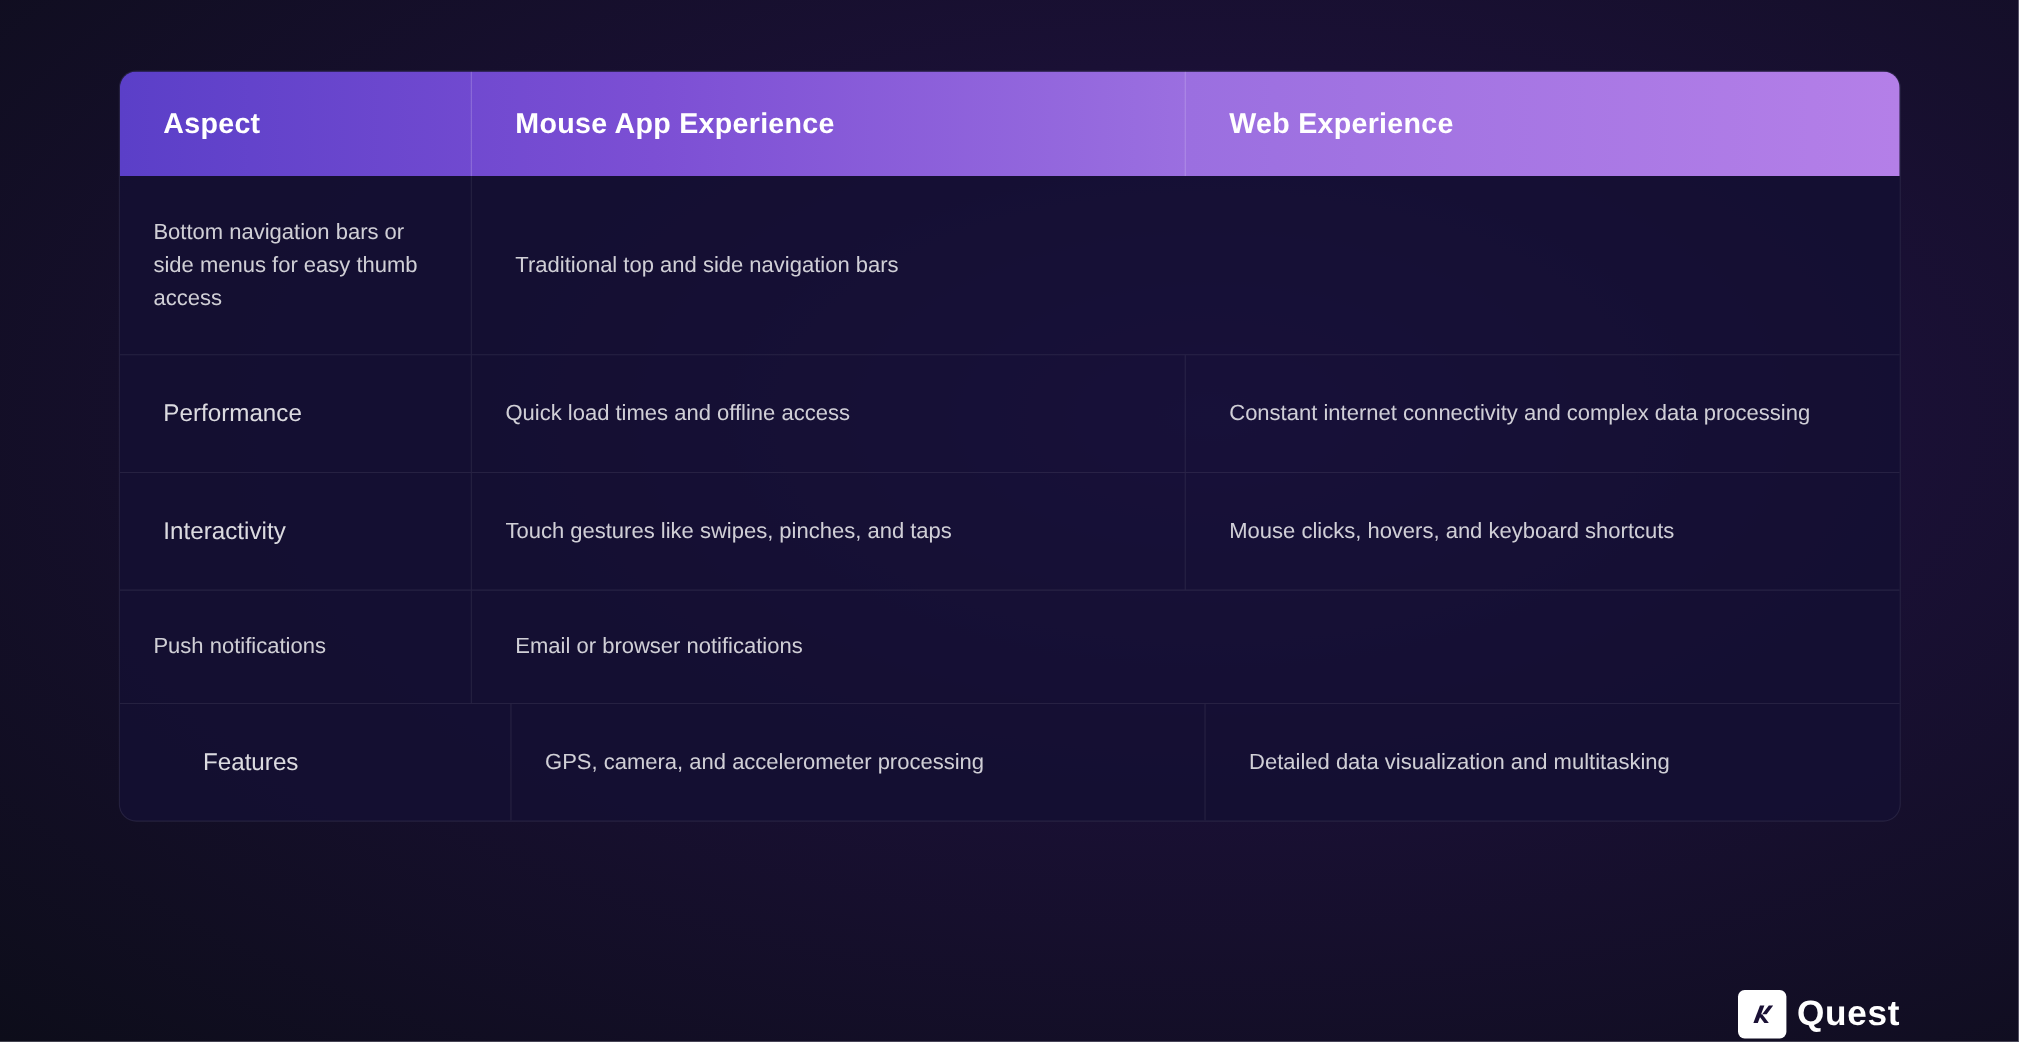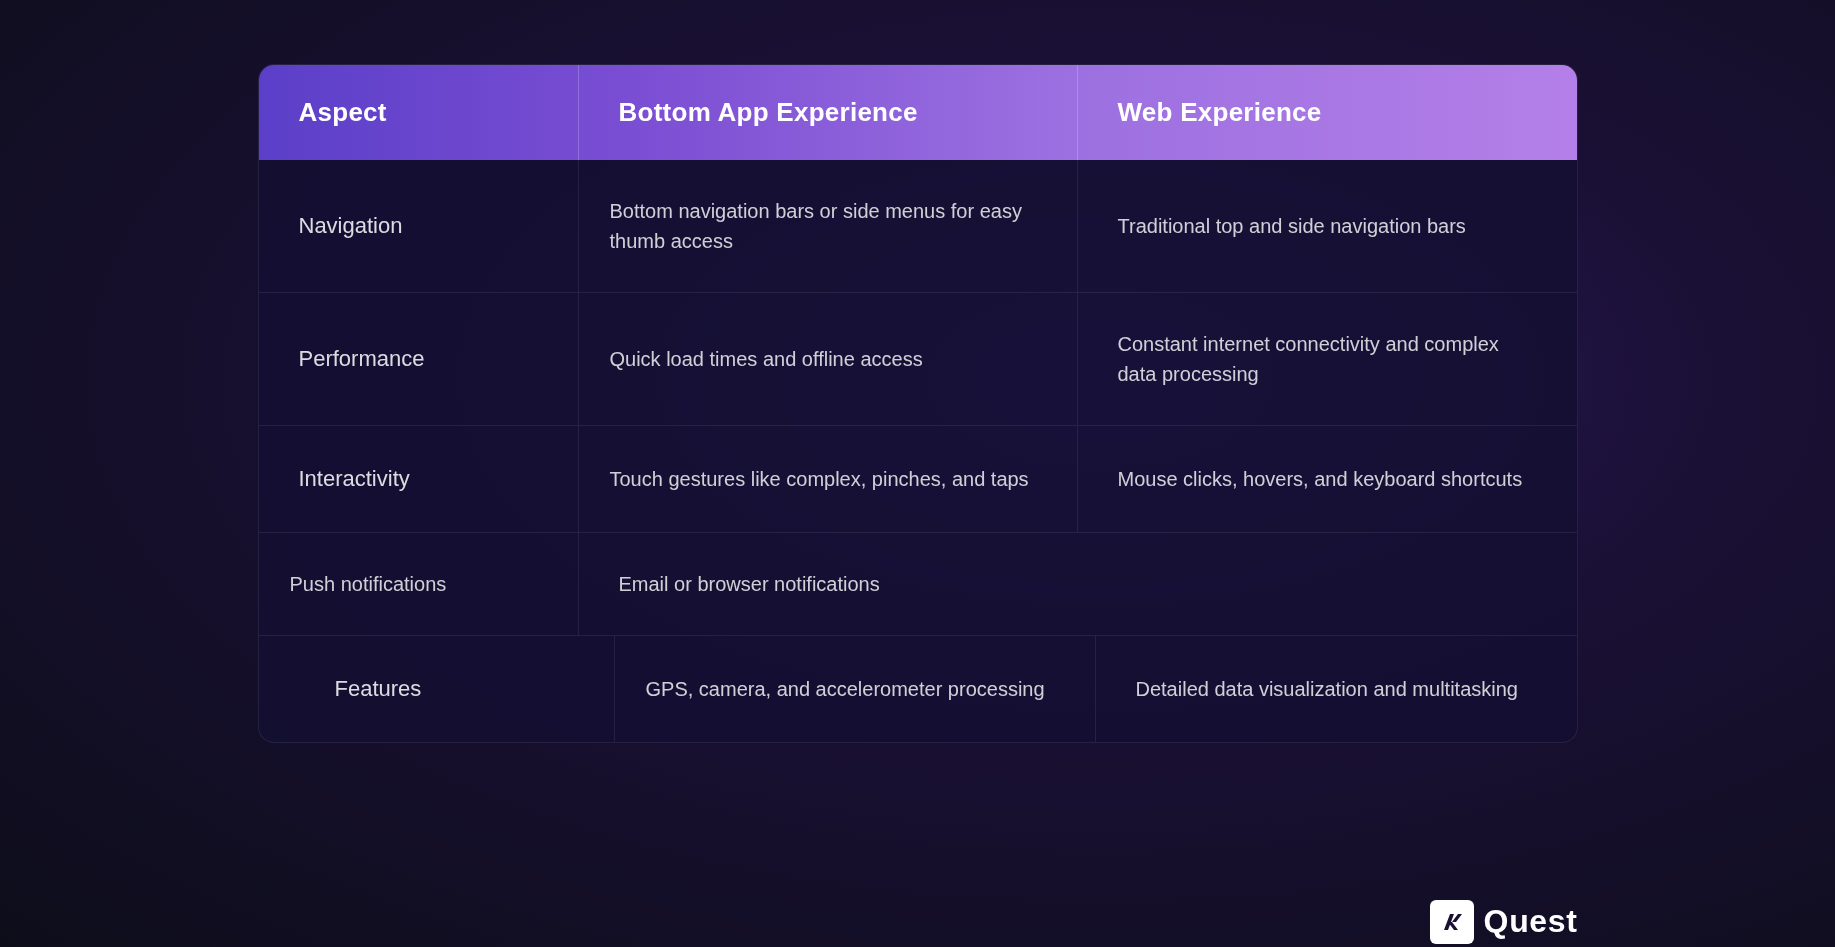--- a/index.html
+++ b/index.html
@@ -13,21 +13,21 @@
       height: 947px;
       background: radial-gradient(ellipse at 60% 40%, #2d1b5e 0%, #1a1035 40%, #0d0d1a 100%);
       display: flex;
       align-items: center;
       justify-content: center;
       font-family: -apple-system, BlinkMacSystemFont, 'Segoe UI', Arial, sans-serif;
       overflow: hidden;
     }
 
     .page-container {
-      width: 1320px;
+      width: 1620px;
       height: 820px;
       display: flex;
       flex-direction: column;
       position: relative;
     }
 
     .table-wrapper {
       width: 100%;
       border-radius: 16px;
       overflow: hidden;
@@ -125,37 +125,36 @@
       text-align: center;
     }
   </style>
 </head>
 <body>
 
 <div class="page-container">
   <div class="table-wrapper">
     <div class="table-header">
       <div class="header-cell">Aspect</div>
-      <div class="header-cell">Bottom App Experience</div>
+      <div class="header-cell">Mouse App Experience</div>
       <div class="header-cell">Web Experience</div>
     </div>
     <div class="table-body" id="table-body">
     <div class="table-row">
-          <div class="aspect-cell">Navigation</div>
           <div class="content-cell">Bottom navigation bars or side menus for easy thumb access</div>
           <div class="content-cell">Traditional top and side navigation bars</div>
         </div>
         <div class="table-row">
           <div class="aspect-cell">Performance</div>
           <div class="content-cell">Quick load times and offline access</div>
           <div class="content-cell">Constant internet connectivity and complex data processing</div>
         </div>
         <div class="table-row">
           <div class="aspect-cell">Interactivity</div>
-          <div class="content-cell">Touch gestures like complex, pinches, and taps</div>
+          <div class="content-cell">Touch gestures like swipes, pinches, and taps</div>
           <div class="content-cell">Mouse clicks, hovers, and keyboard shortcuts</div>
         </div>
         <div class="table-row">
           <div class="content-cell">Push notifications</div>
           <div class="content-cell">Email or browser notifications</div>
         </div>
         <div class="table-row">
           <div class="aspect-cell">Features</div>
           <div class="content-cell">GPS, camera, and accelerometer processing</div>
           <div class="content-cell">Detailed data visualization and multitasking</div>

